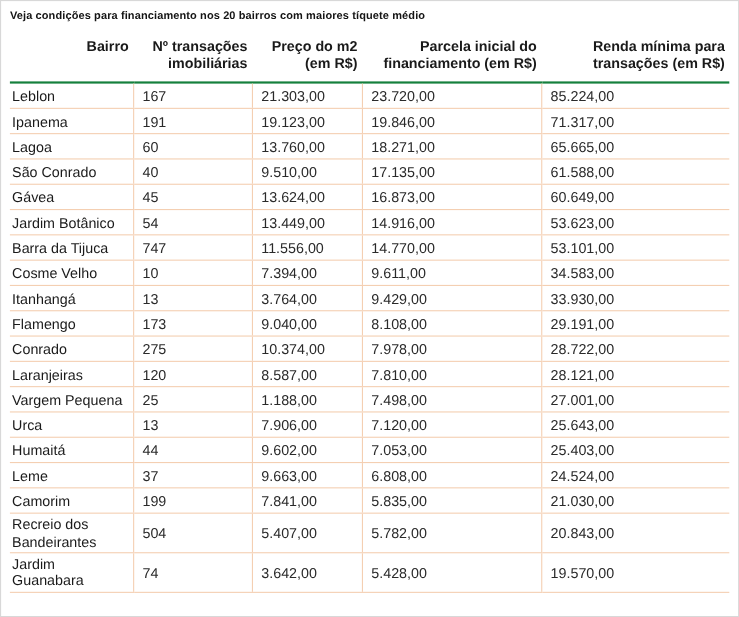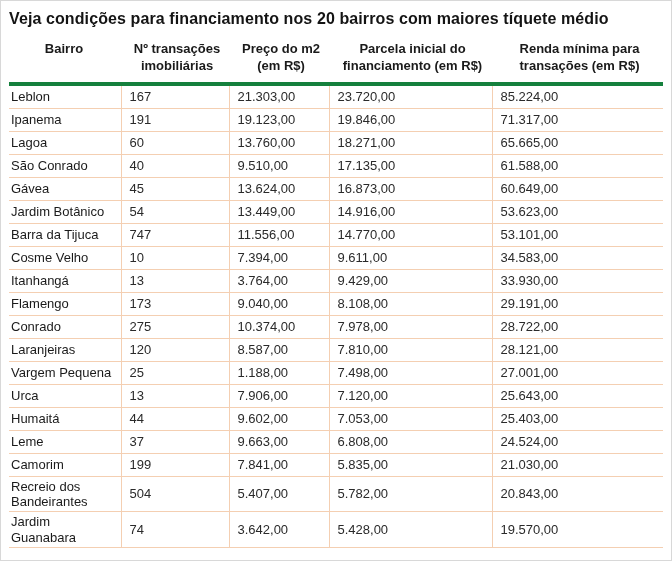--- a/index.html
+++ b/index.html
@@ -11,46 +11,46 @@
   .widget {
     width: 672px;
     height: 561px;
     box-sizing: border-box;
     background: #ffffff;
     border: 1px solid #d8d8d8;
     padding: 6px 8px 4px 8px;
     overflow: hidden;
   }
   .title {
-    font-size: 16px;
+    font-size: 10px;
     font-weight: bold;
     color: #141414;
     letter-spacing: 0.1px;
     margin: 2px 0 10px 0;
     line-height: 1.25;
   }
   table.data-table {
     width: 654px;
     border-collapse: collapse;
     table-layout: fixed;
     font-size: 13px;
     color: #1f1f1f;
   }
   table.data-table col.c1 { width: 112px; }
   table.data-table col.c2 { width: 108px; }
   table.data-table col.c3 { width: 100px; }
   table.data-table col.c4 { width: 163px; }
   table.data-table th {
-    text-align: center;
+    text-align: right;
     vertical-align: top;
     font-weight: bold;
     color: #1a1a1a;
     padding: 2px 4px 7px 8px;
     line-height: 1.3;
-    border-bottom: 4px solid #15803d;
+    border-bottom: 2px solid #15803d;
   }
   table.data-table th:first-child { padding-left: 2px; }
   table.data-table td {
     vertical-align: middle;
     padding: 2px 4px 2px 8px;
     height: 18px;
     line-height: 1.18;
     border-bottom: 1px solid #f4cfb2;
     color: #2a2a2a;
     overflow: hidden;

